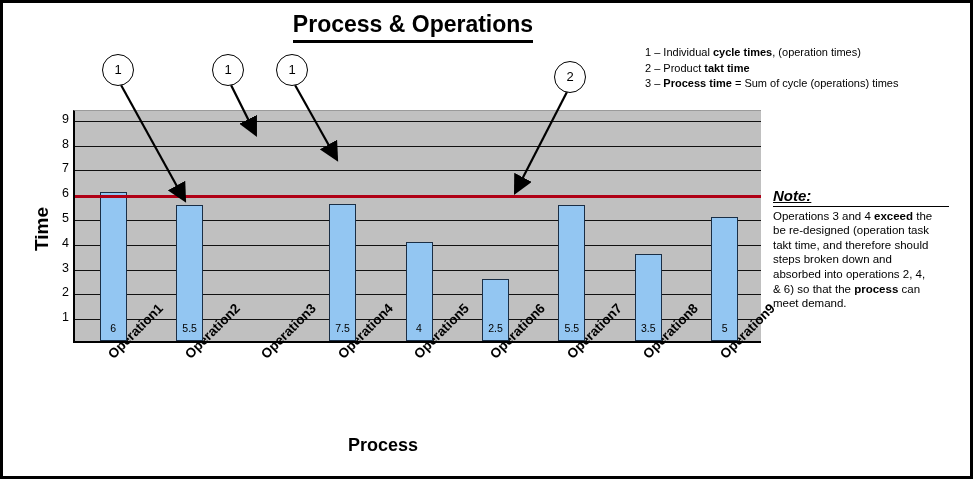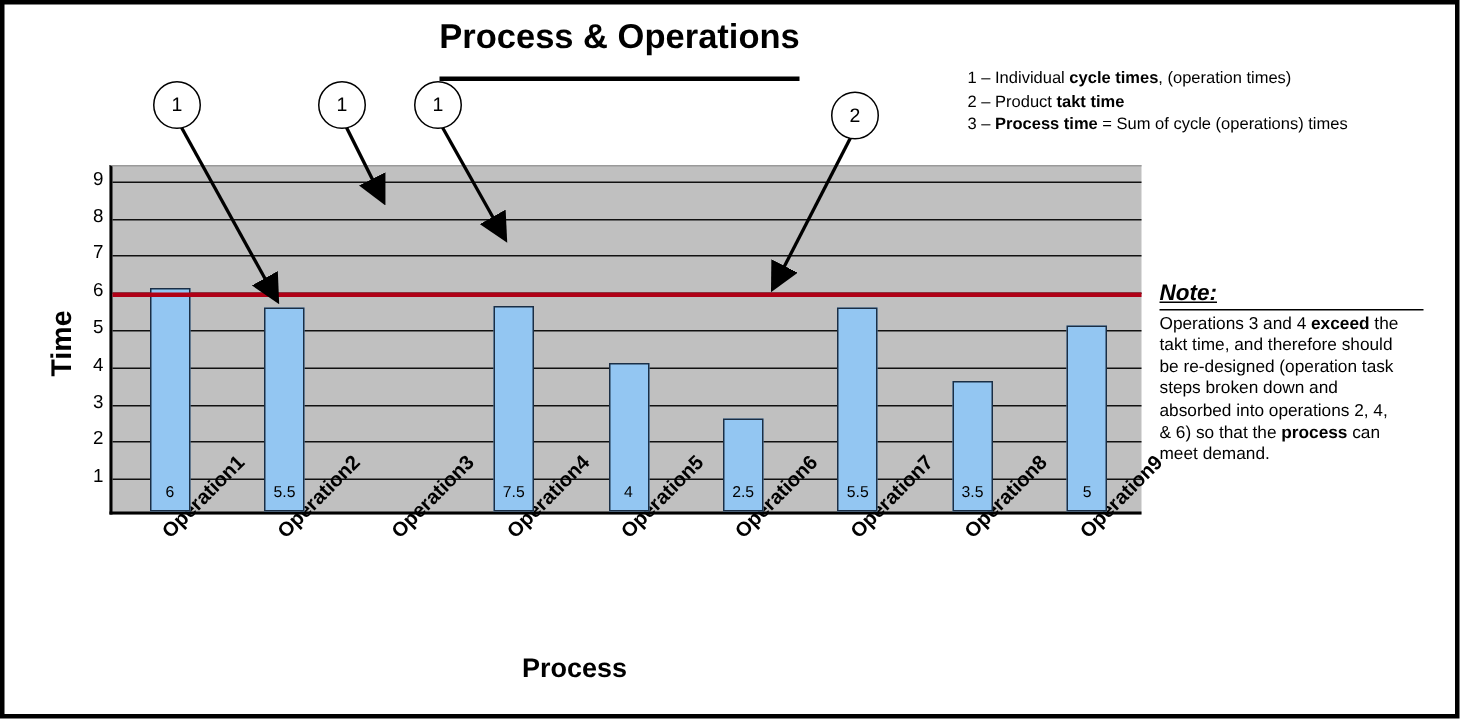--- a/index.html
+++ b/index.html
@@ -1,20 +1,20 @@
 <!DOCTYPE html>
 <html><head>
 <meta charset="utf-8">
 <style>
   html,body{margin:0;padding:0;background:#fff;}
   body{width:973px;height:479px;font-family:"Liberation Sans",sans-serif;overflow:hidden;}
   #frame{position:absolute;left:0;top:0;width:973px;height:479px;box-sizing:border-box;border:3px solid #000;background:#fff;}
 
   #title{position:absolute;left:0;top:8px;width:820px;text-align:center;font-size:23px;font-weight:bold;color:#000;letter-spacing:0px;}
-  #title span{border-bottom:3px solid #000;padding-bottom:14px;}
+  #title span{border-bottom:3px solid #000;padding-bottom:3px;}
 
   
   #legend{position:absolute;left:642px;top:42px;width:320px;font-size:11px;color:#000;line-height:15.5px;}
   #legend .lrow{white-space:nowrap;}
   #legend b{font-weight:bold;}
 
   
   #plot{position:absolute;left:70px;top:107px;width:688px;height:233px;background:#c0c0c0;box-sizing:border-box;border-left:2px solid #000;border-bottom:2px solid #000;border-top:1px solid #9a9a9a;}
   .gridline{position:absolute;left:0;width:100%;height:0;border-top:1.6px solid #111;}
   .taktline{position:absolute;left:0;width:100%;height:0;border-top:3px solid #b00016;z-index:6;}
@@ -132,21 +132,21 @@
 
   <div class="callout" style="left:99px;top:51px;"><span>1</span></div>
   <div class="callout" style="left:209px;top:51px;"><span>1</span></div>
   <div class="callout" style="left:273px;top:51px;"><span>1</span></div>
   <div class="callout" style="left:551px;top:58px;"><span>2</span></div>
 
   <div id="note">
     <div class="nhead">Note:</div>
     <div class="nhline"></div>
     <div><span>Operations 3 and 4 </span><b>exceed</b><span> the</span></div>
+    <div>be re-designed (operation task</div>
     <div>takt time, and therefore should</div>
-    <div>be re-designed (operation task</div>
     <div>steps broken down and</div>
     <div>absorbed into operations 2, 4,</div>
     <div><span>&amp; 6) so that the </span><b>process</b><span> can</span></div>
     <div>meet demand.</div>
   </div>
 
 </div>
 
 </body></html>

